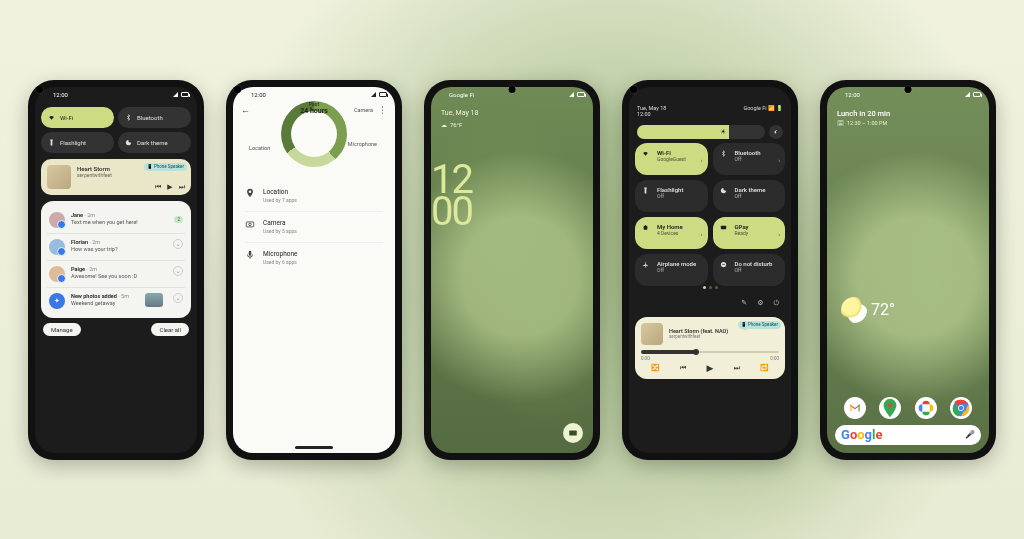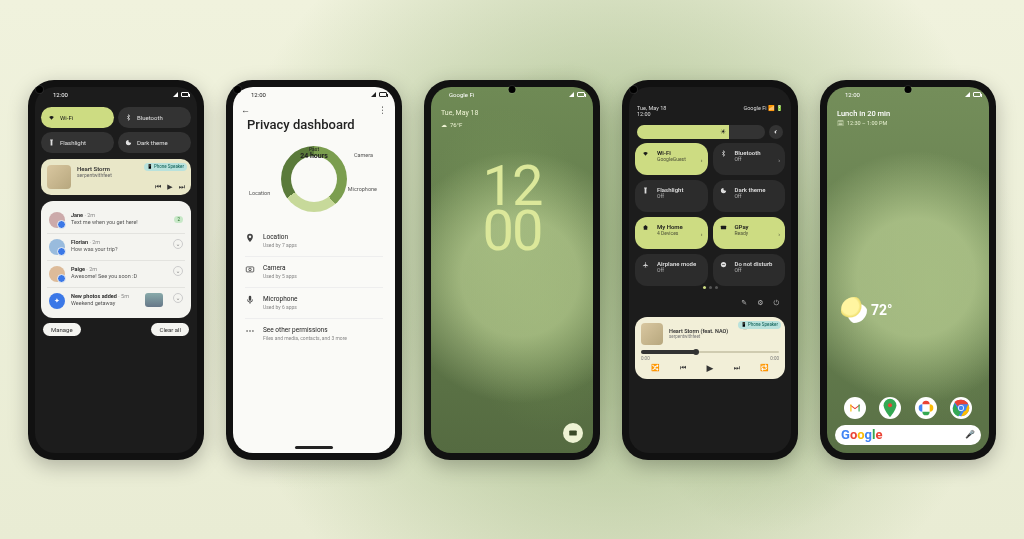--- a/index.html
+++ b/index.html
@@ -105,21 +105,21 @@
   .p3 .screen{
     background:
       radial-gradient(circle at 55% 52%, rgba(190,210,150,.65) 0 28%, transparent 60%),
       radial-gradient(ellipse 120px 180px at 45% 40%, rgba(120,150,90,.65), transparent 70%),
       radial-gradient(ellipse 120px 180px at 70% 60%, rgba(110,140,80,.6), transparent 70%),
       linear-gradient(#6f8a55,#556b41);
     color:#e6efb5;
   }
   .p3 .dateline{padding-top:22px;padding-left:10px;font-size:7px;color:#eef3d4}
   .p3 .wx{font-size:6px;padding-left:10px;color:#eef3d4;display:flex;align-items:center;gap:3px;margin-top:4px}
-  .bigclock{font-size:56px;font-weight:400;line-height:.82;letter-spacing:-2px;color:#dce89a;text-align:center;margin-top:36px}
+  .bigclock{font-size:40px;font-weight:400;line-height:.82;letter-spacing:-2px;color:#dce89a;text-align:left;margin-top:36px}
   .lock-fab{position:absolute;bottom:10px;right:10px;width:20px;height:20px;border-radius:50%;background:#eef3d4;display:flex;align-items:center;justify-content:center;color:#3a4a28}
 
   
   .p4 .screen{ background:#1c1c1c; }
   .p4 .sbar2{padding:18px 8px 0;display:flex;justify-content:space-between;font-size:5.5px;color:#ddd}
   .bright{margin:8px 8px 4px;display:flex;align-items:center;gap:4px}
   .bright .track{flex:1;height:14px;border-radius:8px;background:linear-gradient(to right,#cddc82 0 72%,#333 72% 100%);position:relative}
   .bright .sun{width:10px;height:10px;border-radius:50%;color:#1c1c1c;display:flex;align-items:center;justify-content:center;position:absolute;left:calc(72% - 11px);top:2px;font-size:7px}
   .bright .auto{width:14px;height:14px;border-radius:50%;background:#333;color:#ddd;display:flex;align-items:center;justify-content:center;font-size:7px}
   .qs2{padding:0 6px;display:grid;grid-template-columns:1fr 1fr;gap:5px}
@@ -153,21 +153,21 @@
     background:
       radial-gradient(circle at 55% 52%, rgba(195,215,155,.65) 0 28%, transparent 60%),
       radial-gradient(ellipse 140px 200px at 65% 55%, rgba(120,150,90,.55), transparent 70%),
       linear-gradient(#748e5a,#5a7146);
     color:#fff;
   }
   .p5 .event{padding-top:22px;padding-left:10px;font-size:7.5px;font-weight:500}
   .p5 .event2{padding-left:10px;font-size:5.5px;display:flex;align-items:center;gap:3px;color:#e6efcf;margin-top:2px}
   .weather-widget{position:absolute;left:14px;top:210px;display:flex;align-items:center;gap:4px}
   .w-icon{width:26px;height:26px;border-radius:50%;background:radial-gradient(circle at 35% 35%,#fff5a0 0 35%,#f0e070 45%,transparent 50%),radial-gradient(circle at 65% 65%,#fff 0 40%,transparent 45%)}
-  .w-temp{font-size:14px;font-weight:700;color:#fff}
+  .w-temp{font-size:16px;font-weight:400;color:#fff}
   .dock{position:absolute;bottom:34px;left:0;right:0;display:flex;justify-content:space-around;padding:0 10px}
   .app{width:22px;height:22px;border-radius:50%}
   .app.gmail{background:#fff;display:flex;align-items:center;justify-content:center}
   .app.maps{background:#fff}
   .app.photos{background:#fff}
   .app.chrome{background:#fff}
   .searchbar{position:absolute;bottom:8px;left:8px;right:8px;height:20px;border-radius:12px;background:#fff;display:flex;align-items:center;padding:0 6px;gap:6px}
   .g-logo{font-size:13px;font-weight:700}
   .g-logo span:nth-child(1){color:#4285F4}.g-logo span:nth-child(2){color:#EA4335}.g-logo span:nth-child(3){color:#FBBC05}.g-logo span:nth-child(4){color:#4285F4}.g-logo span:nth-child(5){color:#34A853}.g-logo span:nth-child(6){color:#EA4335}
   .mic{margin-left:auto;color:#4285F4;font-size:8px}
@@ -295,21 +295,20 @@
         <span class="spacer"></span>
         <span class="tri"></span>
         <span class="batt"></span>
       </div>
 
       <div class="topbar">
         <span>←</span>
         <span>⋮</span>
       </div>
 
-      <div class="hdr">Privacy dashboard</div>
 
       <div class="donut-wrap">
         <div class="donut"></div>
         <div class="donut-center">
           <span>Past</span><br><b>24 hours</b>
         </div>
         <span class="donut-lbl cam-lbl">Camera</span>
         <span class="donut-lbl mic-lbl">Microphone</span>
         <span class="donut-lbl loc-lbl">Location</span>
       </div>
@@ -340,33 +339,20 @@
         </div>
         <div class="prow">
           <span class="i">
             <svg viewBox="0 0 24 24" fill="currentColor">
                 <path d="M12 14a3 3 0 003-3V5a3 3 0 10-6 0v6a3 3 0 003 3zm5-3a5 5 0 01-10 0H5a7 7 0 006 6.9V21h2v-3.1A7 7 0 0019 11z"></path>
               </svg>
           </span>
           <div class="ptxt">
             <div>Microphone</div>
             <div class="sub">Used by 6 apps</div>
-          </div>
-        </div>
-        <div class="prow">
-          <span class="i">
-            <svg viewBox="0 0 24 24" fill="currentColor">
-                <circle cx="5" cy="12" r="2"></circle>
-                <circle cx="12" cy="12" r="2"></circle>
-                <circle cx="19" cy="12" r="2"></circle>
-              </svg>
-          </span>
-          <div class="ptxt">
-            <div>See other permissions</div>
-            <div class="sub">Files and media, contacts, and 3 more</div>
           </div>
         </div>
       </div>
 
       <div class="nav-pill"></div>
     </div>
   </div>
 
   <div class="phone p3">
     <div class="camera-hole center"></div>

